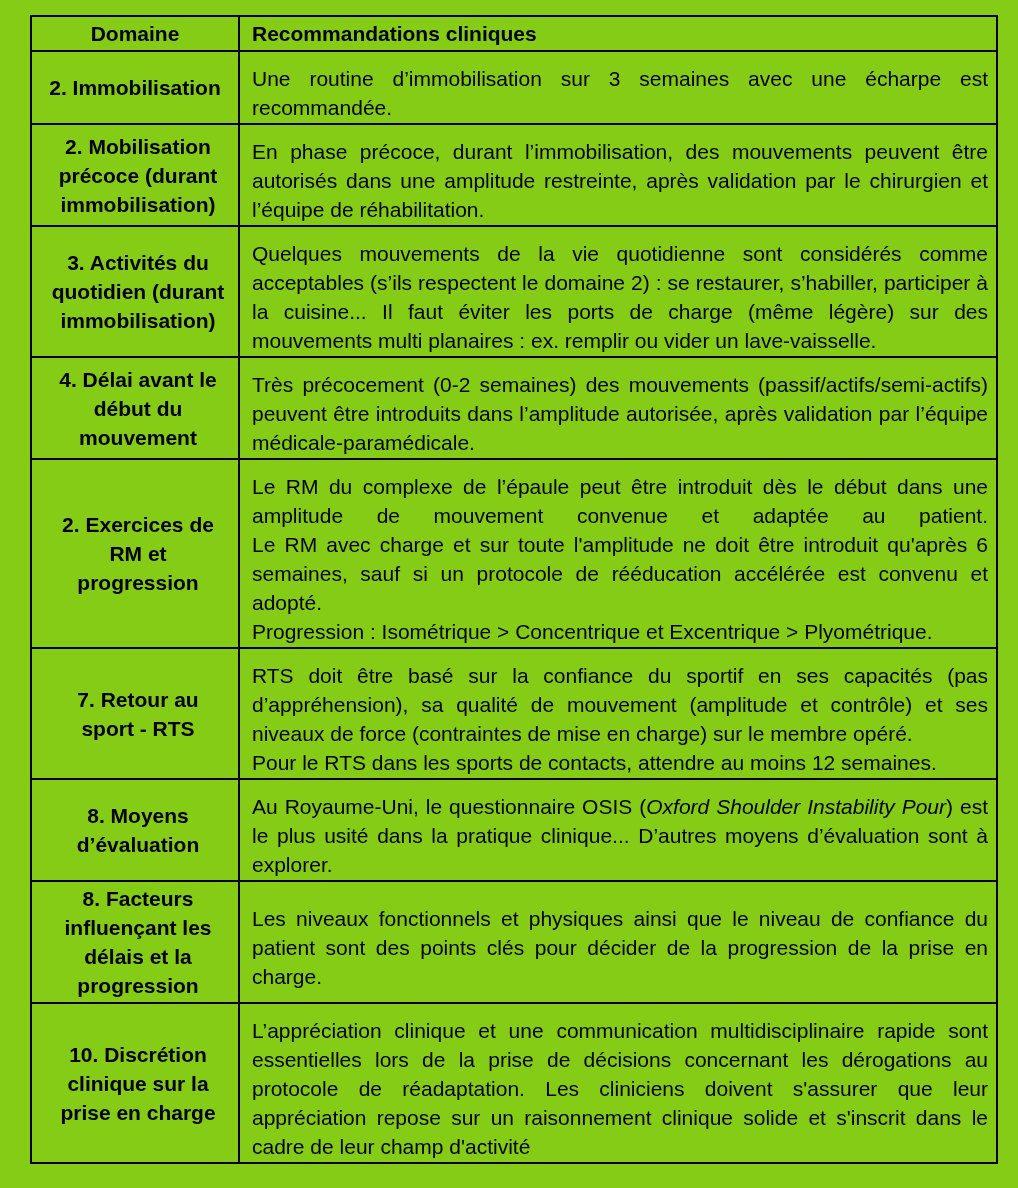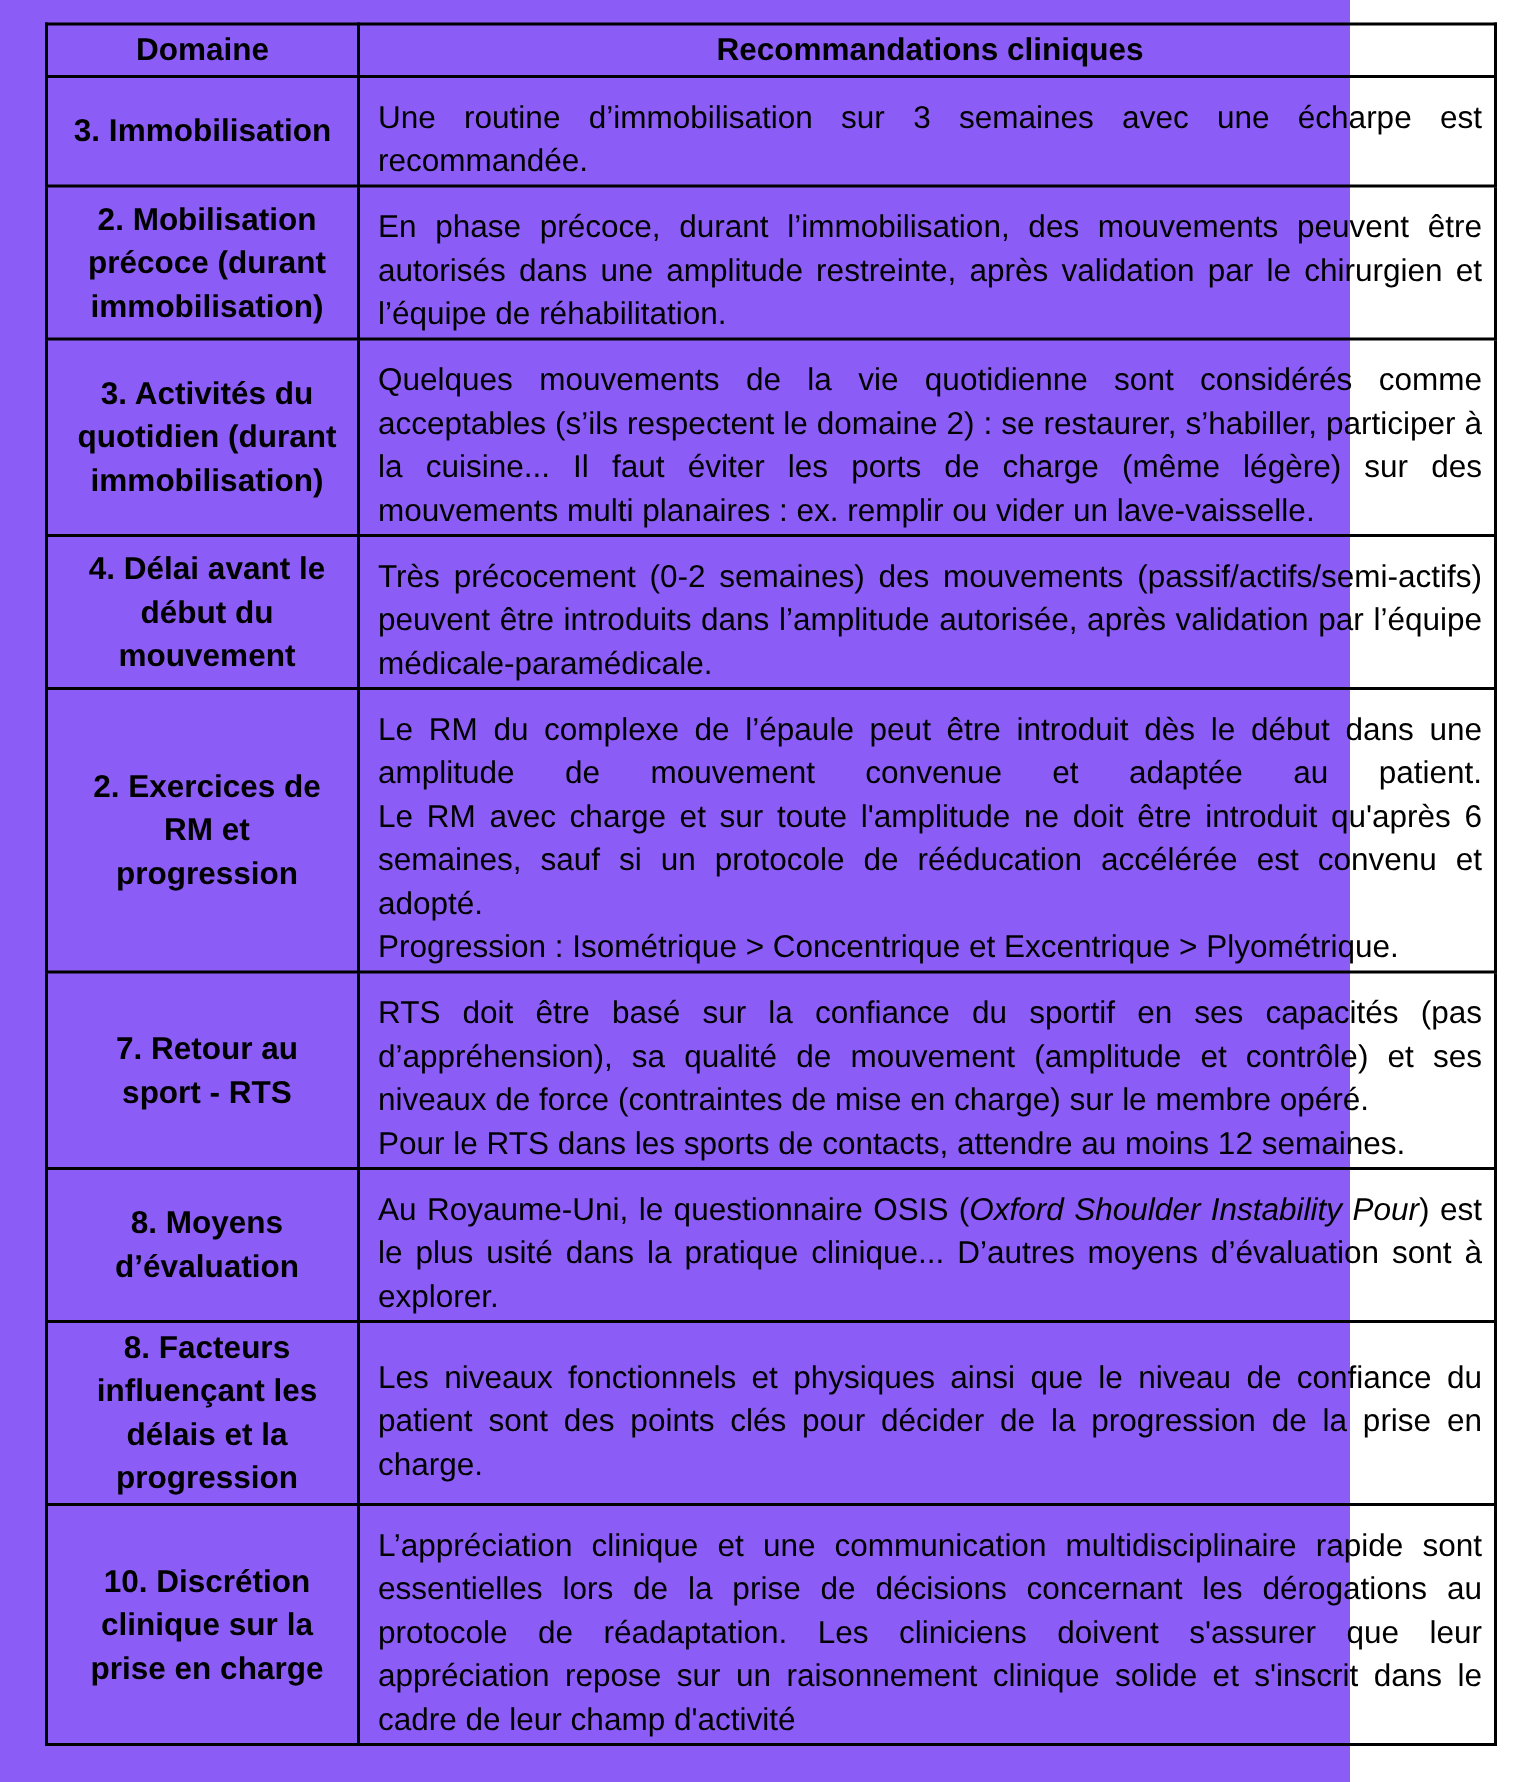--- a/index.html
+++ b/index.html
@@ -2,23 +2,23 @@
 <html><head>
 <meta charset="utf-8">
 <style>
   html, body {
     margin: 0;
     padding: 0;
     background: #ffffff;
   }
   .page {
     position: relative;
-    width: 900px;
+    width: 1018px;
     height: 1188px;
-    background: #8b5cf6;
+    background: #84cc16;
     font-family: "Liberation Sans", "DejaVu Sans", sans-serif;
     color: #000000;
   }
   table.rec-table {
     position: absolute;
     left: 30px;
     top: 15px;
     width: 966px;
     border-collapse: collapse;
     table-layout: fixed;
@@ -36,21 +36,21 @@
   }
 
   thead tr { height: 35px; }
 
   th.domain-header {
     text-align: center;
     font-weight: bold;
     padding: 0 4px;
   }
   th.rec-header {
-    text-align: center;
+    text-align: left;
     font-weight: bold;
     padding: 0 8px 0 12px;
   }
 
   td.domain-cell {
     font-weight: bold;
     text-align: center;
     white-space: pre-line;
     padding: 2px 6px 2px 12px;
   }
@@ -89,21 +89,21 @@
       <col class="col-rec">
     </colgroup>
     <thead>
       <tr>
         <th class="domain-header">Domaine</th>
         <th class="rec-header">Recommandations cliniques</th>
       </tr>
     </thead>
     <tbody>
         <tr class="row-1">
-          <td class="domain-cell centered">3. Immobilisation</td>
+          <td class="domain-cell centered">2. Immobilisation</td>
           <td class="rec-cell">
             <div class="para"><span>Une routine d’immobilisation sur 3 semaines avec une écharpe est recommandée.</span></div>
           </td>
         </tr>
         <tr class="row-2">
           <td class="domain-cell">2. Mobilisation
 précoce (durant
 immobilisation)</td>
           <td class="rec-cell">
             <div class="para"><span>En phase précoce, durant l’immobilisation, des mouvements peuvent être autorisés dans une amplitude restreinte, après validation par le chirurgien et l’équipe de réhabilitation.</span></div>

